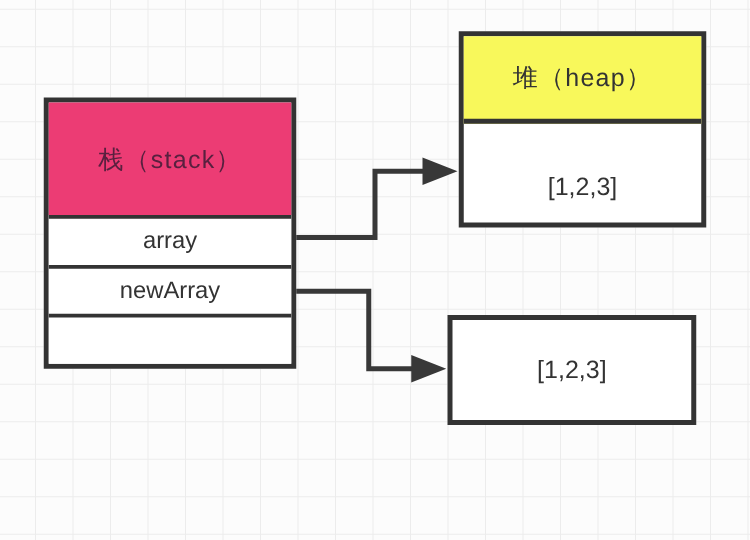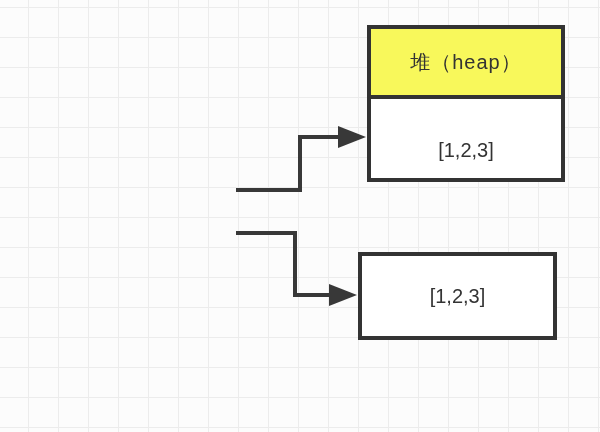--- a/index.html
+++ b/index.html
@@ -90,20 +90,26 @@
     <g>
       <path d="M236 190 H300 V137 H340" fill="none" stroke="#383838" stroke-width="4"></path>
       <polygon points="366,137 338,126 338,148" fill="#383838"></polygon>
     </g>
     <g>
       <path d="M236 233 H295 V295 H331" fill="none" stroke="#383838" stroke-width="4"></path>
       <polygon points="357,295 329,284 329,306" fill="#383838"></polygon>
     </g>
   </svg>
 
+  <div class="box stack-box">
+    <div class="stack-header">栈（stack）</div>
+    <div class="stack-row">array</div>
+    <div class="stack-row">newArray</div>
+    <div class="stack-row"></div>
+  </div>
 
   <div class="box heap-box">
     <div class="heap-header">堆（heap）</div>
     <div class="heap-value">[1,2,3]</div>
   </div>
 
   <div class="box value-box">[1,2,3]</div>
 
 </div>
 

